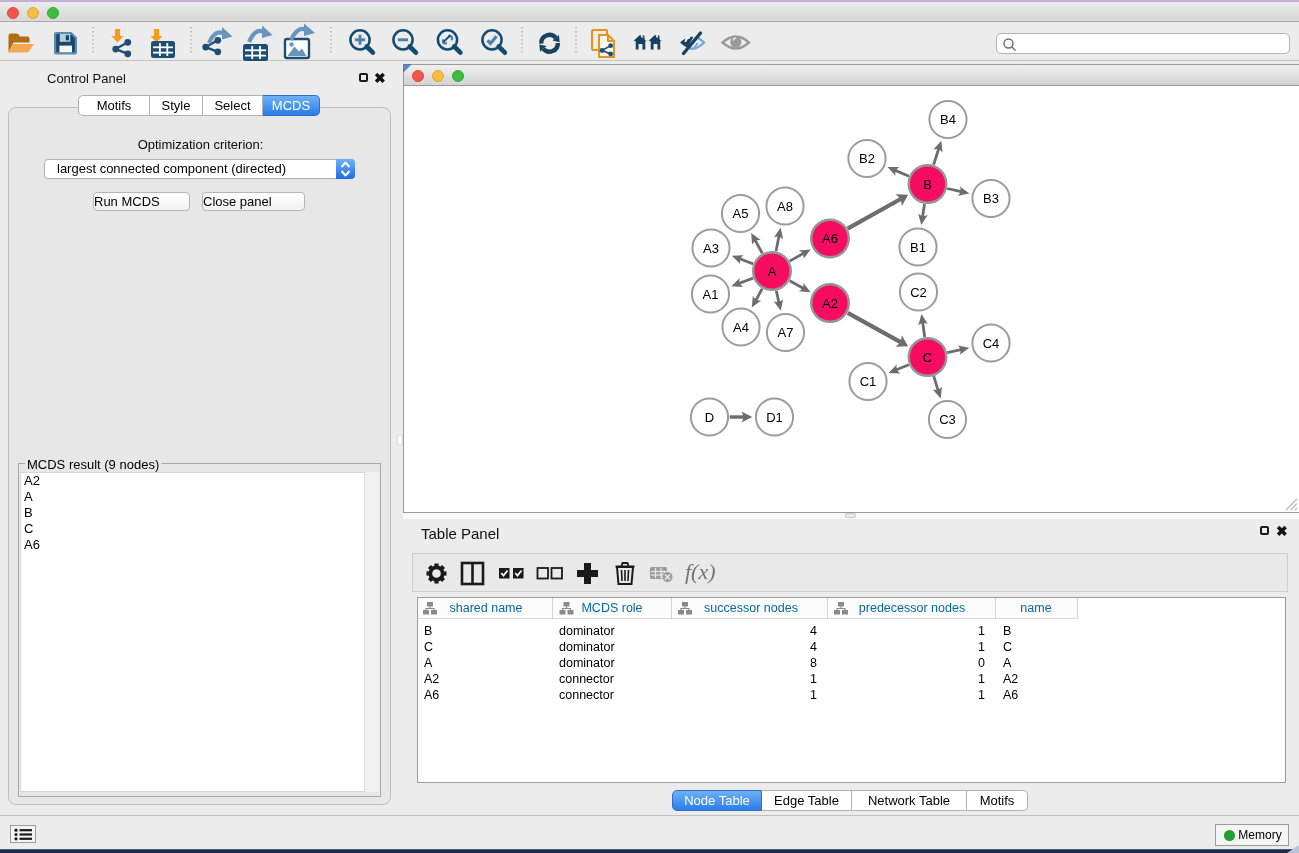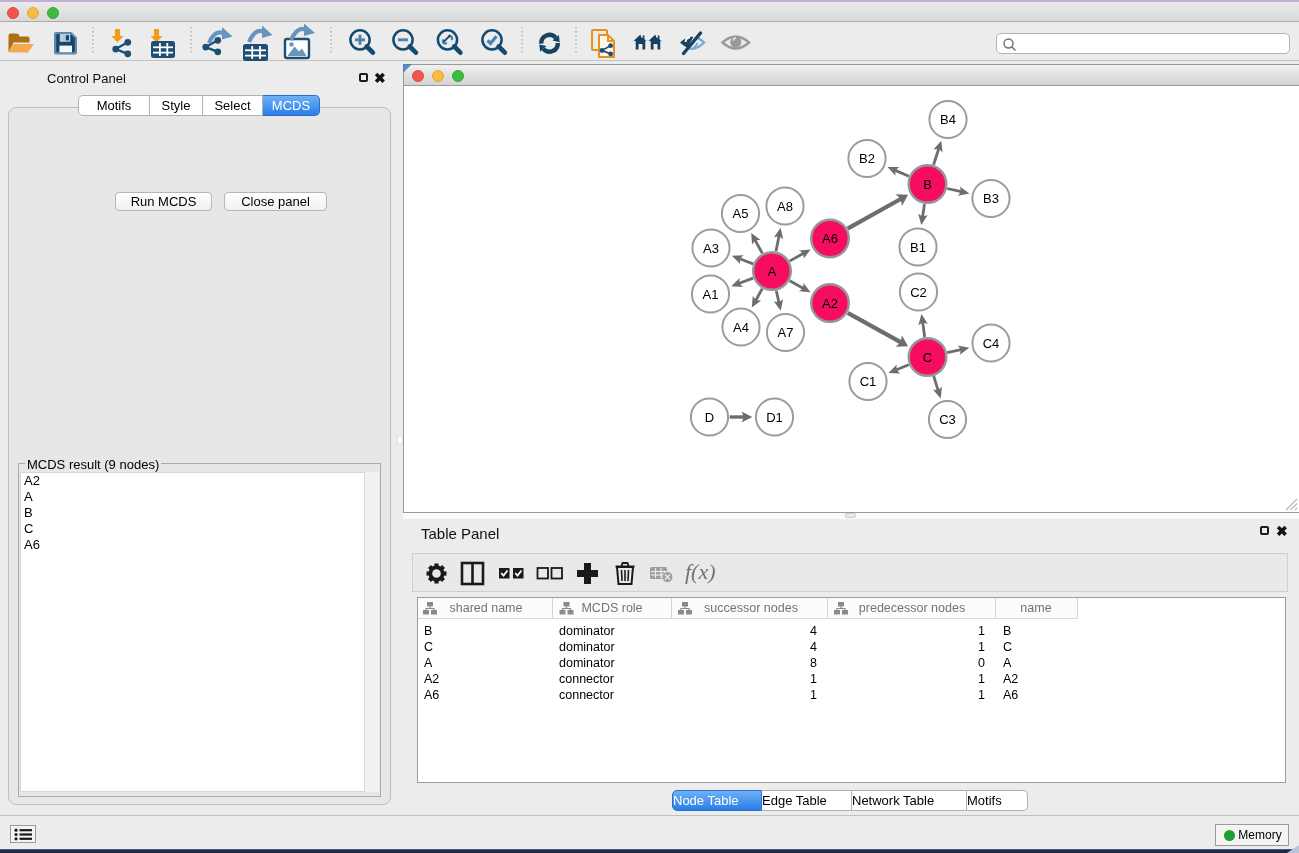--- a/index.html
+++ b/index.html
@@ -34,21 +34,21 @@
 
   #ctl-panel { left:8px; top:107px; width:383px; height:698px; background:#e7e7e7;
     border:1px solid #bdbdbd; border-radius:8px; }
   #opt-label { left:0; top:29px; width:383px; text-align:center; font-size:13px; color:#0a0a0a; }
   #selbox { left:35px; top:51px; width:311px; height:20px; background:#fff;
     border:1px solid #b0b0b0; border-radius:4px; }
   #selbox .sel-txt { left:12px; top:1px; font-size:13px; color:#000; }
   #selbox .sel-btn { right:-1px; top:-1px; width:19px; height:20px; border-radius:0 4px 4px 0;
     background:linear-gradient(#6db3f8,#1f6be4); }
   .btn { height:19px; background:linear-gradient(#ffffff,#f1f1f1); border:1px solid #b6b6b6;
-    border-radius:4px; font-size:13px; text-align:center; line-height:17px; color:#000;margin-left:22px; }
+    border-radius:4px; font-size:13px; line-height:17px; color:#000; }
   #btn-run { left:84px; top:84px; width:97px; }
   #btn-close { left:193px; top:84px; width:103px; }
 
   #groupbox { left:9px; top:355px; width:363px; height:334px; border:1px solid #a9a9a9; }
   #gb-legend { left:6px; top:-7px; background:#e7e7e7; font-size:13px; padding:0 2px; color:#000; }
   #gb-list { left:1px; top:8px; width:359px; height:320px; background:#fff; border:1px solid #d7d7d7; font-size:13px; }
   #gb-list .li { padding-left:3px; height:16px; line-height:16px; }
   #gb-scroll { right:1px; top:8px; width:15px; height:320px; background:#f1f1f1; border-left:1px solid #dcdcdc; }
 
   
@@ -61,24 +61,24 @@
   #nw-titlebar .t-grn { left:48px; top:5px; background:#3ebc3f; border:1px solid #35a738; }
   #nw-title { left:0; top:3px; width:896px; text-align:center; font-size:13px; color:#353535; }
 
   
   #split-h { left:403px; top:513px; width:896px; height:6px; background:#fafafa; }
   #tp-title { left:421px; top:525px; font-size:15px; color:#111; }
   #tp-toolbar { left:412px; top:553px; width:876px; height:39px; background:#e9e9e9; border:1px solid #cfcfcf; }
   #tp-table { left:417px; top:597px; width:869px; height:186px; background:#fff; border:1px solid #9c9c9c; }
   .th-sep { top:0; width:0; height:21px; border-left:1px solid #d4d4d4; }
   #tp-header { left:0; top:0; width:659px; height:21px; background:#fcfcfc; border-bottom:1px solid #d9d9d9; }
-  .thtxt { top:3px; font-size:12.5px; color:#737373; }
+  .thtxt { top:3px; font-size:12.5px; color:#0369a1; }
   .cell { font-size:12.5px; color:#000; height:16px; line-height:16px; }
 
-  .btab { float:left; height:21px; line-height:20px; font-size:13px; text-align:left;
+  .btab { float:left; height:21px; line-height:20px; font-size:13px; text-align:center;
     background:#fff; border:1px solid #b1b1b1; border-left:none; color:#000; }
   .btab.first { border-left:1px solid #b1b1b1; border-radius:5px 0 0 5px; }
   .btab.last { border-radius:0 5px 5px 0; }
   .btab.sel { background:linear-gradient(#6eb1f5,#2a7de8); color:#fff; border-color:#2a6fd0; }
   #btabs { left:672px; top:790px; height:21px; }
 
   
   #statusbar { left:0; top:815px; width:1299px; height:34px; background:#ececec; border-top:1px solid #c0c0c0; }
   #sb-listbtn { left:10px; top:9px; width:26px; height:18px; background:#f4f4f4; border:1px solid #9b9b9b; }
   #sb-mem { left:1215px; top:8px; width:74px; height:22px; background:#f4f4f4; border:1px solid #9b9b9b;
@@ -214,20 +214,30 @@
   <div class="abs" id="ctl-title">Control Panel</div>
   <div class="abs winbtn" style="left:359px; top:73px; width:9px; height:9px; border:2px solid #1b1b1b; border-radius:2px;"></div>
   <div class="abs winbtn" style="left:374px; font-weight:bold; font-size:14px;">✖</div>
   <div class="abs" id="ctl-tabs">
     <div class="tab first" style="width:72px;">Motifs</div>
     <div class="tab" style="width:53px;">Style</div>
     <div class="tab" style="width:60px;">Select</div>
     <div class="tab sel last" style="width:57px;">MCDS</div>
   </div>
   <div class="abs" id="ctl-panel">
+    <div class="abs" id="opt-label">Optimization criterion:</div>
+    <div class="abs" id="selbox">
+      <div class="abs sel-txt">largest connected component (directed)</div>
+      <div class="abs sel-btn">
+        <svg class="abs" style="left:3px; top:2px;" width="13" height="16" viewBox="0 0 13 16">
+          <path d="M2.5,6 L6.5,1.5 L10.5,6" fill="none" stroke="#fff" stroke-width="2" stroke-linejoin="round"></path>
+          <path d="M2.5,10 L6.5,14.5 L10.5,10" fill="none" stroke="#fff" stroke-width="2" stroke-linejoin="round"></path>
+        </svg>
+      </div>
+    </div>
     <div class="abs btn" id="btn-run">Run MCDS</div>
     <div class="abs btn" id="btn-close">Close panel</div>
     <div class="abs" id="groupbox">
       <div class="abs" id="gb-legend">MCDS result (9 nodes)</div>
       <div class="abs" id="gb-list">
         <div class="li">A2</div>
         <div class="li">A</div>
         <div class="li">B</div>
         <div class="li">C</div>
         <div class="li">A6</div>

